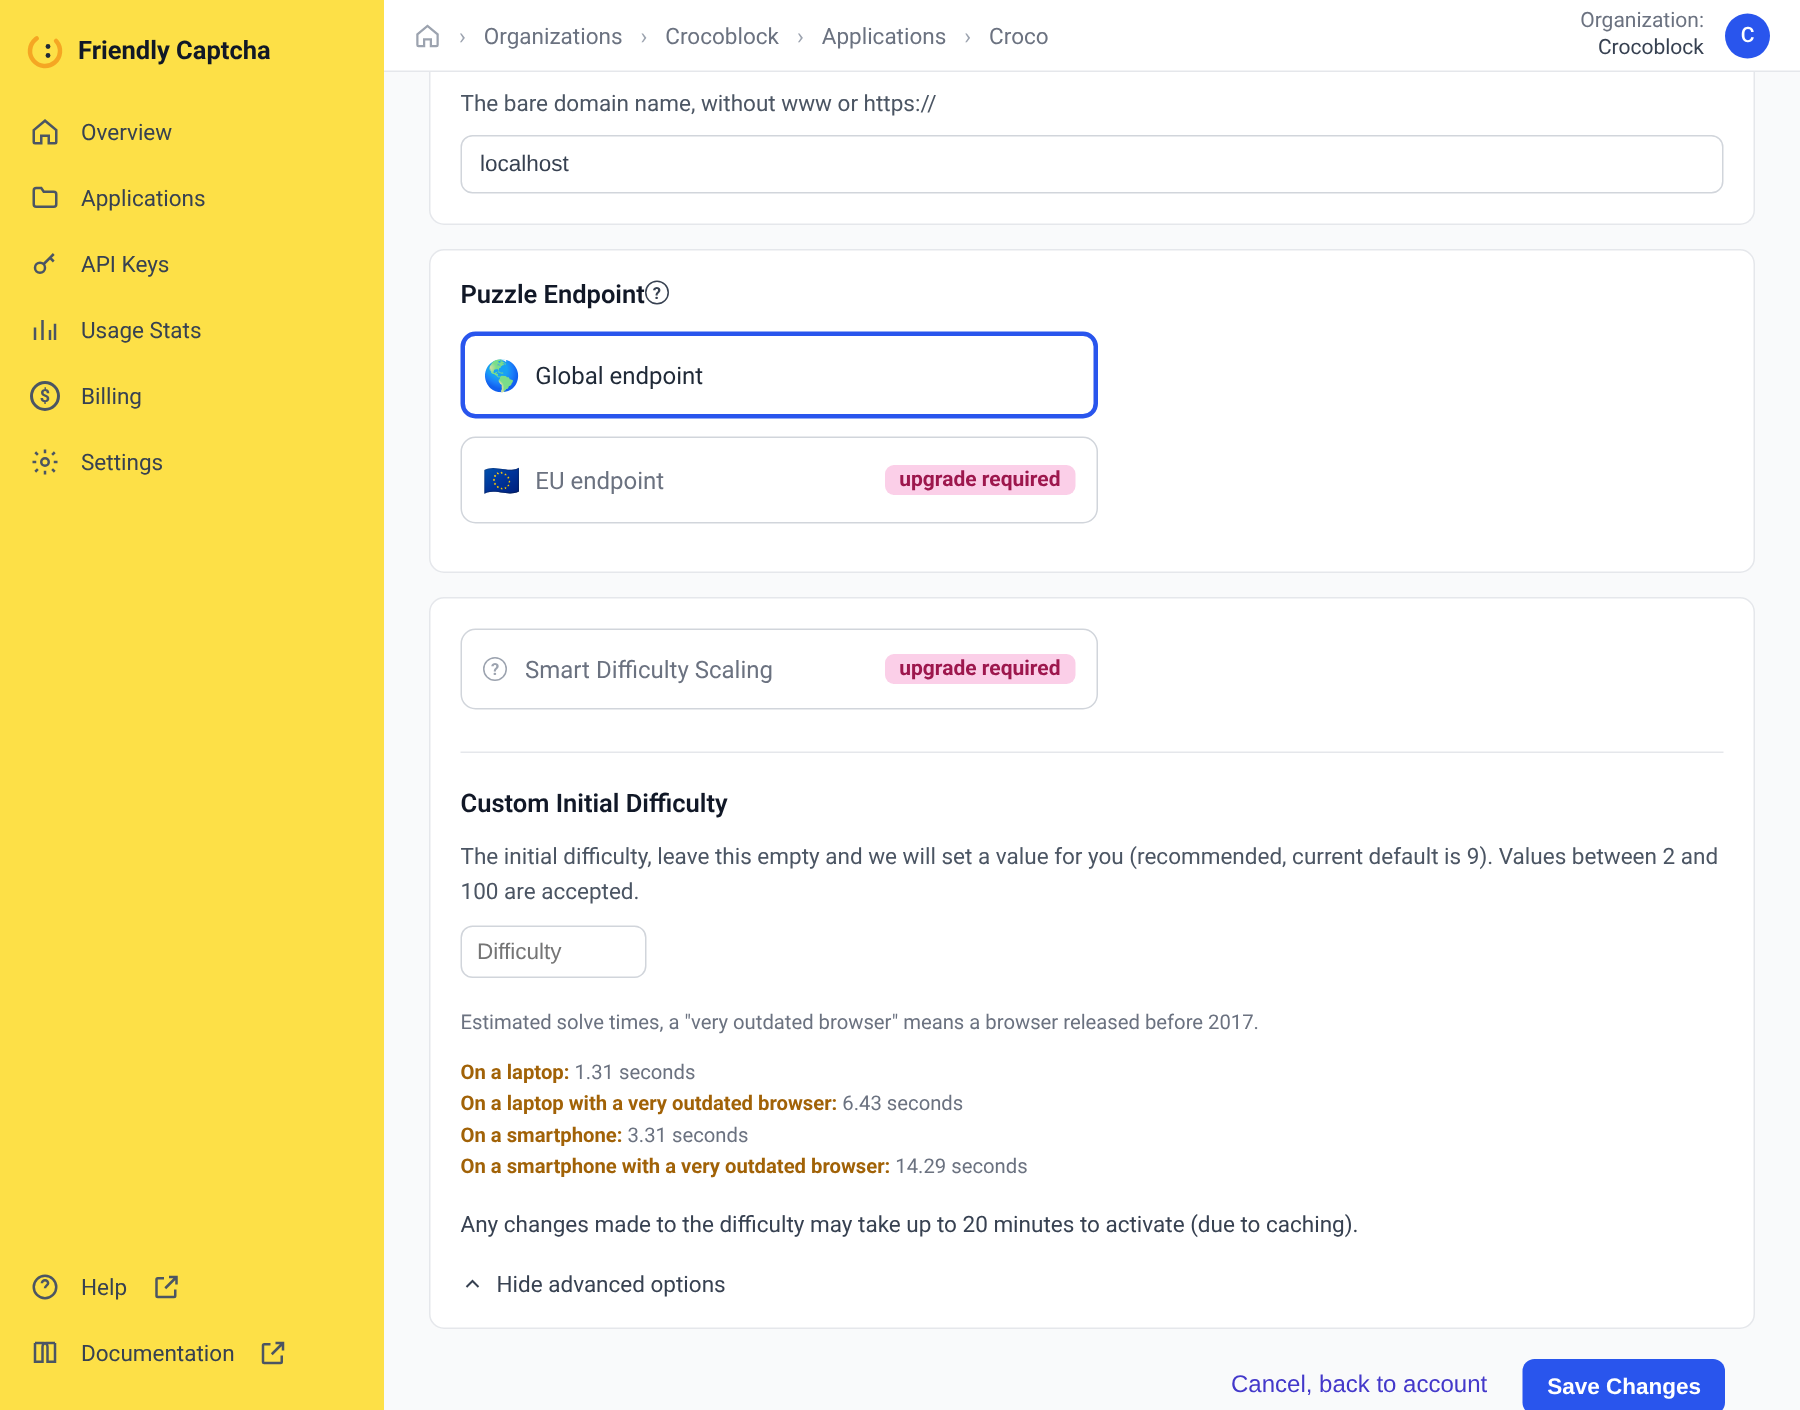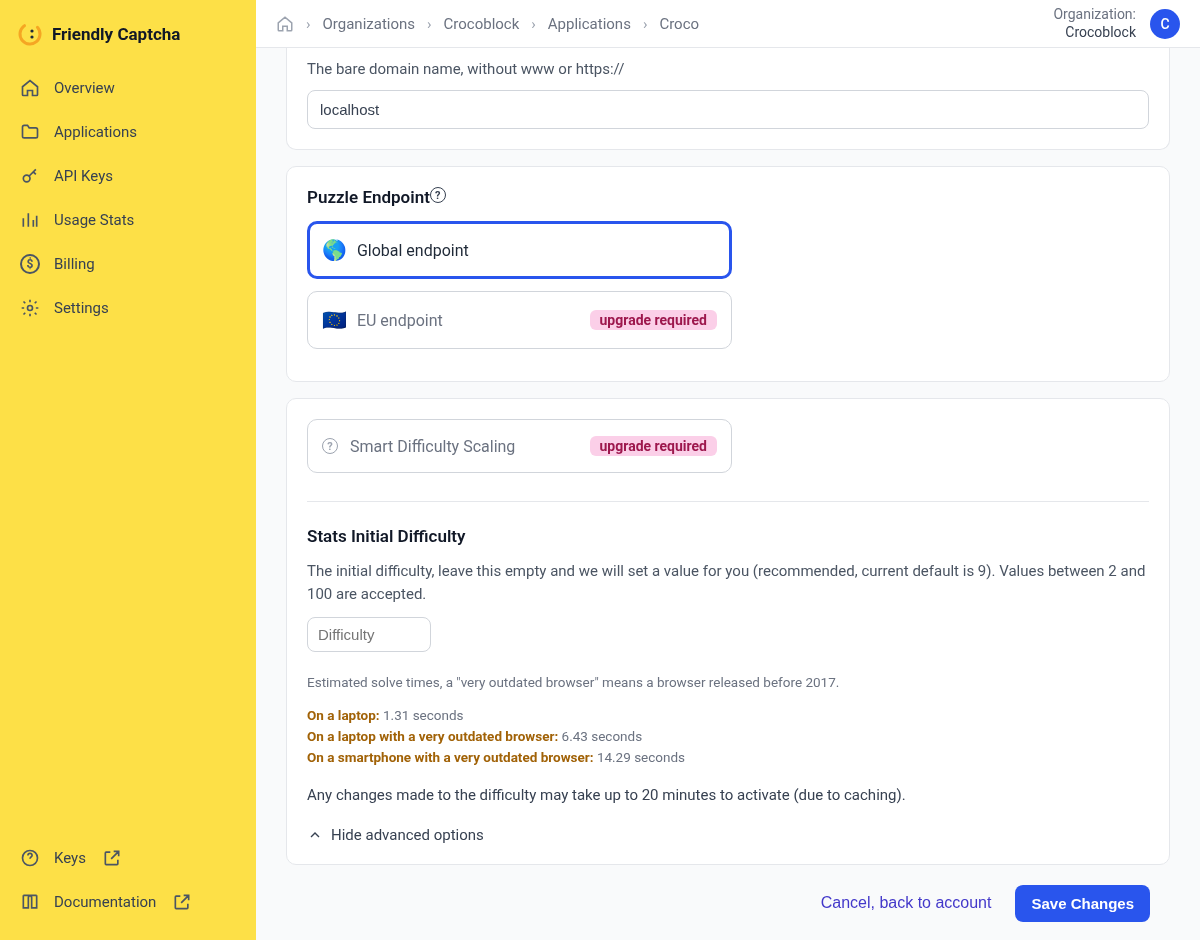--- a/index.html
+++ b/index.html
@@ -106,21 +106,21 @@
     </nav>
 
     <div class="sidebar-spacer"></div>
 
     <nav class="nav">
       <div class="nav-item">
         <svg viewBox="0 0 24 24">
             <circle cx="12" cy="12" r="9"></circle>
             <path d="M9.5 9a2.5 2.5 0 0 1 5 0c0 1.5-2.5 2-2.5 4M12 17h.01"></path>
           </svg>
-        <span>Keys</span>
+        <span>Help</span>
         <svg class="ext-icon" viewBox="0 0 24 24">
             <path d="M14 4h6v6M20 4l-9 9M19 14v5a1 1 0 0 1-1 1H5a1 1 0 0 1-1-1V6a1 1 0 0 1 1-1h5"></path>
           </svg>
       </div>
       <div class="nav-item">
         <svg viewBox="0 0 24 24">
             <path d="M4 4h7a3 3 0 0 1 3 3v13M20 4h-7a3 3 0 0 0-3 3v13M4 4v15h7M20 4v15h-7"></path>
           </svg>
         <span>Documentation</span>
         <svg class="ext-icon" viewBox="0 0 24 24">
@@ -179,29 +179,30 @@
 
       <div class="card">
         <div class="smart-box">
           <span class="q-circle" style="border-color:#9ca3af;color:#9ca3af">?</span>
           <span>Smart Difficulty Scaling</span>
           <span class="badge">upgrade required</span>
         </div>
 
         <hr class="divider">
 
-        <div class="section-title" style="font-size:17px;">Stats Initial Difficulty</div>
+        <div class="section-title" style="font-size:17px;">Custom Initial Difficulty</div>
         <div class="desc">The initial difficulty, leave this empty and we will set a value for you (recommended, current default is 9). Values between 2 and 100 are accepted.</div>
         <input class="diff-input" placeholder="Difficulty" style="">
 
         <div class="est-block">
           <div>Estimated solve times, a "very outdated browser" means a browser released before 2017.</div>
           <div style="height:12px"></div>
           <div class="row"><b>On a laptop:</b> <span>1.31 seconds</span></div>
           <div class="row"><b>On a laptop with a very outdated browser:</b> <span>6.43 seconds</span></div>
+          <div class="row"><b>On a smartphone:</b> <span>3.31 seconds</span></div>
           <div class="row"><b>On a smartphone with a very outdated browser:</b> <span>14.29 seconds</span></div>
         </div>
 
         <div class="note">Any changes made to the difficulty may take up to 20 minutes to activate (due to caching).</div>
 
         <div class="hide-row">
           <svg width="16" height="16" viewBox="0 0 24 24" fill="none" stroke="#374151" stroke-width="2">
               <path d="M6 15l6-6 6 6"></path>
             </svg>
           <span>Hide advanced options</span>

